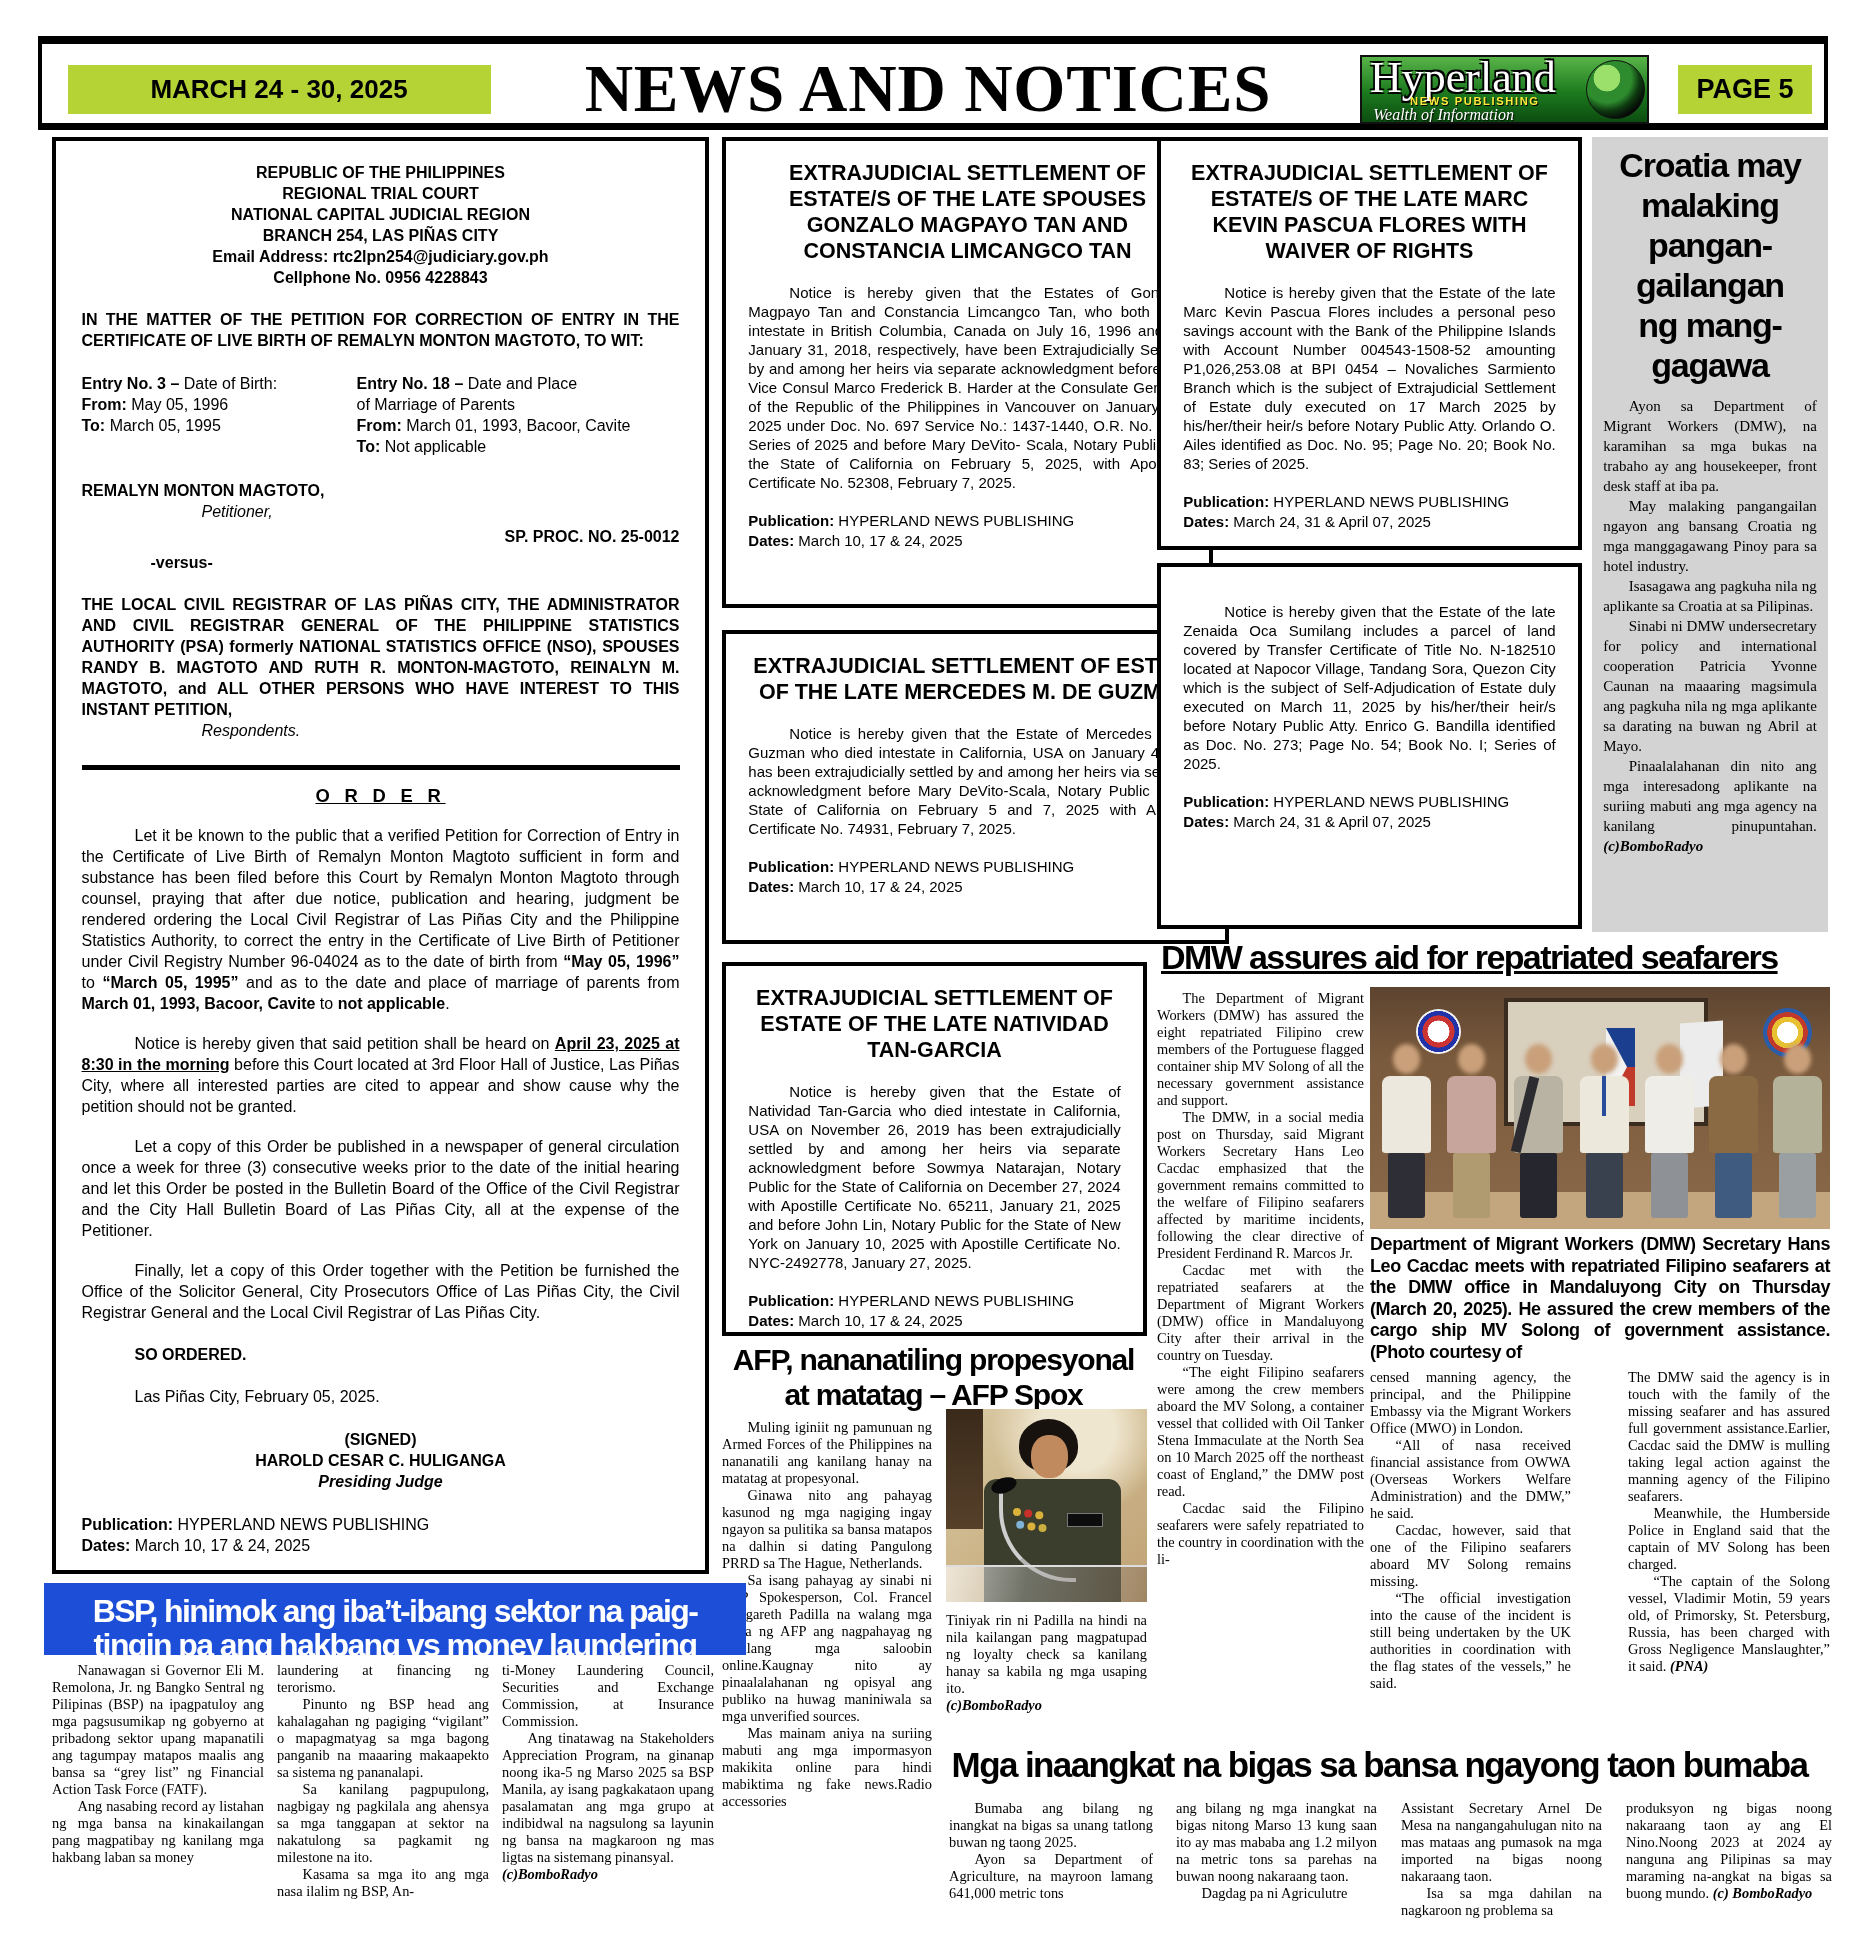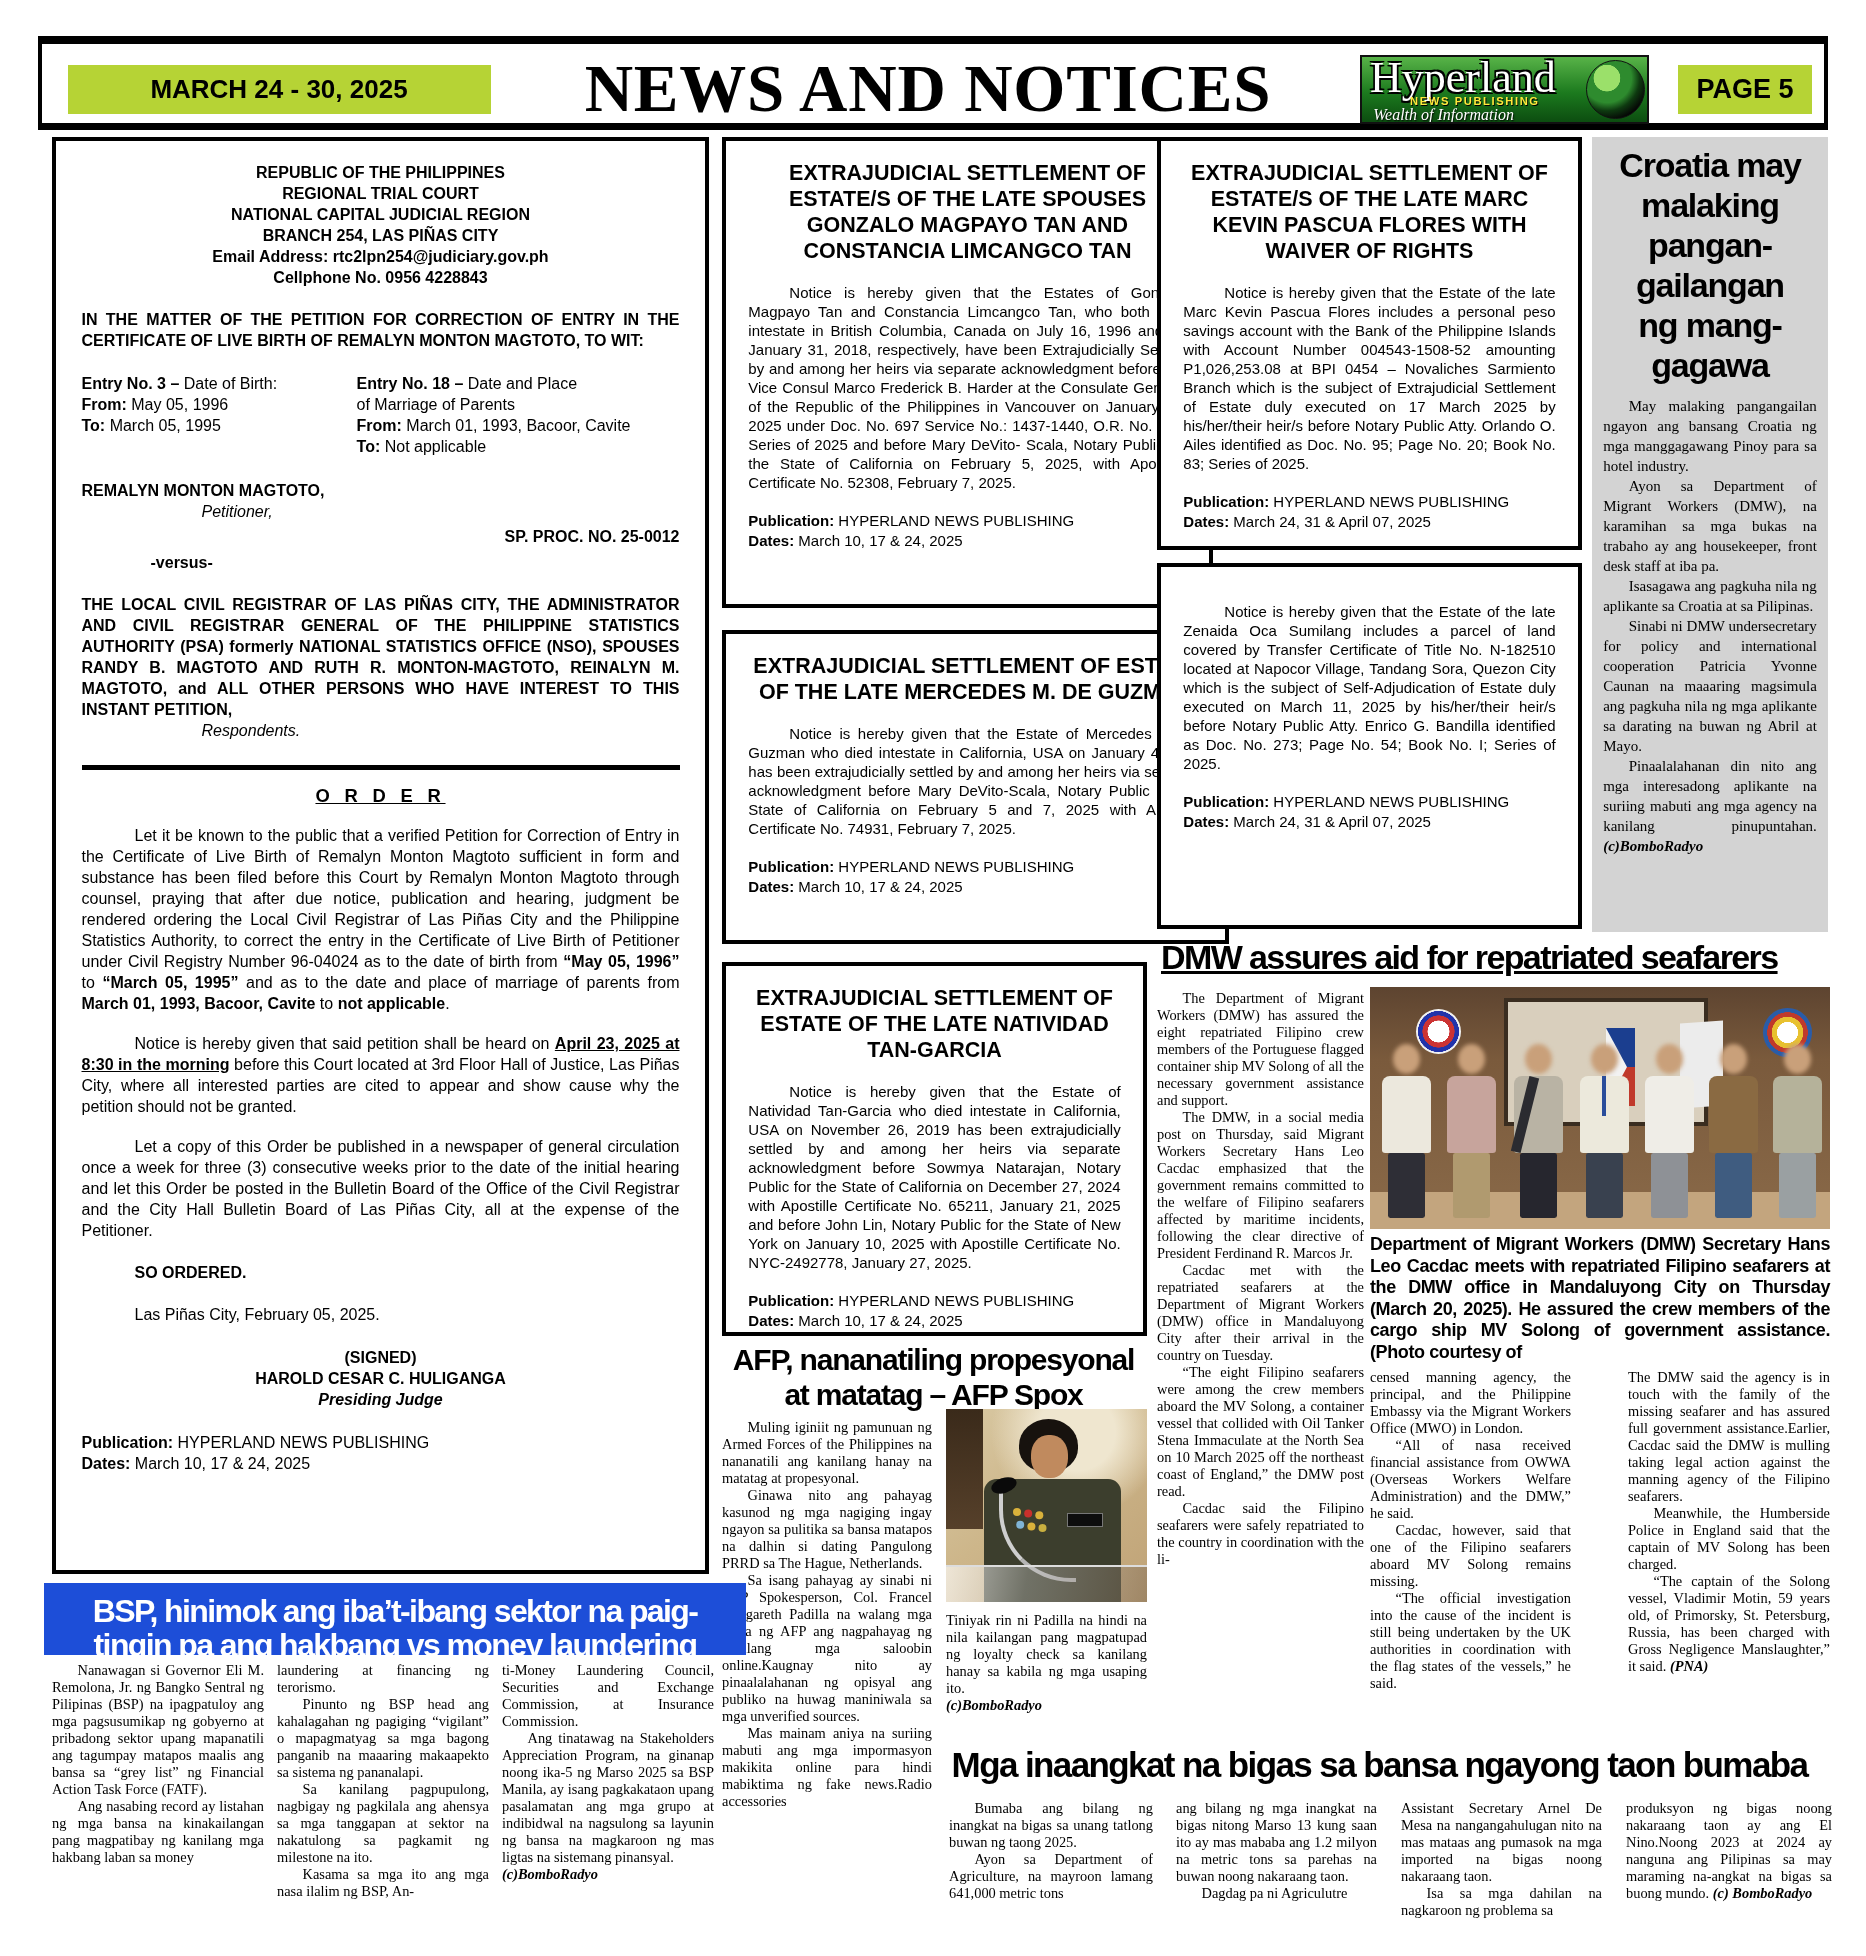--- a/index.html
+++ b/index.html
@@ -169,20 +169,21 @@
     <div class="pet-role" data-bind="court.petitioner_role">Petitioner,</div>
     <div class="case-no" data-bind="court.case_no">SP. PROC. NO. 25-0012</div>
     <div class="versus" data-bind="court.versus">-versus-</div>
     <div class="resp" data-bind="court.respondents_block">THE LOCAL CIVIL REGISTRAR OF LAS PIÑAS CITY, THE ADMINISTRATOR AND CIVIL REGISTRAR GENERAL OF THE PHILIPPINE STATISTICS AUTHORITY (PSA) formerly NATIONAL STATISTICS OFFICE (NSO), SPOUSES RANDY B. MAGTOTO AND RUTH R. MONTON-MAGTOTO, REINALYN M. MAGTOTO, and ALL OTHER PERSONS WHO HAVE INTEREST TO THIS INSTANT PETITION,</div>
     <div class="resp-role" data-bind="court.respondents_role">Respondents.</div>
     <div class="rule"></div>
     <div class="order-t" data-bind="court.order_title">O R D E R</div>
     <p class="j"><span data-bind="court.p1.a">Let it be known to the public that a verified Petition for Correction of Entry in the Certificate of Live Birth of Remalyn Monton Magtoto sufficient in form and substance has been filed before this Court by Remalyn Monton Magtoto through counsel, praying that after due notice, publication and hearing, judgment be rendered ordering the Local Civil Registrar of Las Piñas City and the Philippine Statistics Authority, to correct the entry in the Certificate of Live Birth of Petitioner under Civil Registry Number 96-04024 as to the date of birth from </span><b data-bind="court.p1.b">“May 05, 1996”</b><span data-bind="court.p1.c"> to </span><b data-bind="court.p1.d">“March 05, 1995”</b><span data-bind="court.p1.e"> and as to the date and place of marriage of parents from </span><b data-bind="court.p1.f">March 01, 1993, Bacoor, Cavite</b><span data-bind="court.p1.g"> to </span><b data-bind="court.p1.h">not applicable</b><span data-bind="court.p1.i">.</span></p>
     <p class="j"><span data-bind="court.p2.a">Notice is hereby given that said petition shall be heard on </span><b style="text-decoration:underline" data-bind="court.p2.b">April 23, 2025 at 8:30 in the morning</b><span data-bind="court.p2.c"> before this Court located at 3rd Floor Hall of Justice, Las Piñas City, where all interested parties are cited to appear and show cause why the petition should not be granted.</span></p>
     <p class="j" data-bind="court.p3">Let a copy of this Order be published in a newspaper of general circulation once a week for three (3) consecutive weeks prior to the date of the initial hearing and let this Order be posted in the Bulletin Board of the Office of the Civil Registrar and the City Hall Bulletin Board of Las Piñas City, all at the expense of the Petitioner.</p>
+    <p class="j" data-bind="court.p4">Finally, let a copy of this Order together with the Petition be furnished the Office of the Solicitor General, City Prosecutors Office of Las Piñas City, the Civil Registrar General and the Local Civil Registrar of Las Piñas City.</p>
     <div class="so" data-bind="court.so_ordered">SO ORDERED.</div>
     <div class="pdate" data-bind="court.place_date">Las Piñas City, February 05, 2025.</div>
     <div class="sig">
       <div data-bind="court.signed">(SIGNED)</div>
       <div data-bind="court.judge">HAROLD CESAR C. HULIGANGA</div>
       <div class="it" data-bind="court.judge_title">Presiding Judge</div>
     </div>
     <div class="pub">
       <div><b data-bind="labels.publication">Publication:</b> <span data-bind="court.publication">HYPERLAND NEWS PUBLISHING</span></div>
       <div><b data-bind="labels.dates">Dates:</b> <span data-bind="court.dates">March 10, 17 &amp; 24, 2025</span></div>
@@ -237,22 +238,22 @@
     <div class="hl">
       <div data-bind="croatia.headline_lines.0">Croatia may</div>
       <div data-bind="croatia.headline_lines.1">malaking</div>
       <div data-bind="croatia.headline_lines.2">pangan-</div>
       <div data-bind="croatia.headline_lines.3">gailangan</div>
       <div data-bind="croatia.headline_lines.4">ng mang-</div>
       <div data-bind="croatia.headline_lines.5">gagawa</div>
     </div>
     <div class="news">
       <div data-bind-list="croatia.paras">
+          <p>Ayon sa Department of Migrant Workers (DMW), na karamihan sa mga bukas na trabaho ay ang housekeeper, front desk staff at iba pa.</p>
           <p>May malaking pangangailan ngayon ang bansang Croatia ng mga manggagawang Pinoy para sa hotel industry.</p>
-          <p>Ayon sa Department of Migrant Workers (DMW), na karamihan sa mga bukas na trabaho ay ang housekeeper, front desk staff at iba pa.</p>
           <p>Isasagawa ang pagkuha nila ng aplikante sa Croatia at sa Pilipinas.</p>
           <p>Sinabi ni DMW undersecretary for policy and international cooperation Patricia Yvonne Caunan na maaaring magsimula ang pagkuha nila ng mga aplikante sa darating na buwan ng Abril at Mayo.</p>
         </div>
       <p><span data-bind="croatia.last_para">Pinaalalahanan din nito ang mga interesadong aplikante na suriing mabuti ang mga agency na kanilang pinupuntahan.</span> <b class="credit" data-bind="croatia.credit">(c)BomboRadyo</b></p>
     </div>
   </aside>
 
   <h1 class="abs dmw-head" data-bind="dmw.headline">DMW assures aid for repatriated seafarers</h1>
 
   <div class="abs news" style="left:1157px;top:990px;width:207px;height:765px">

